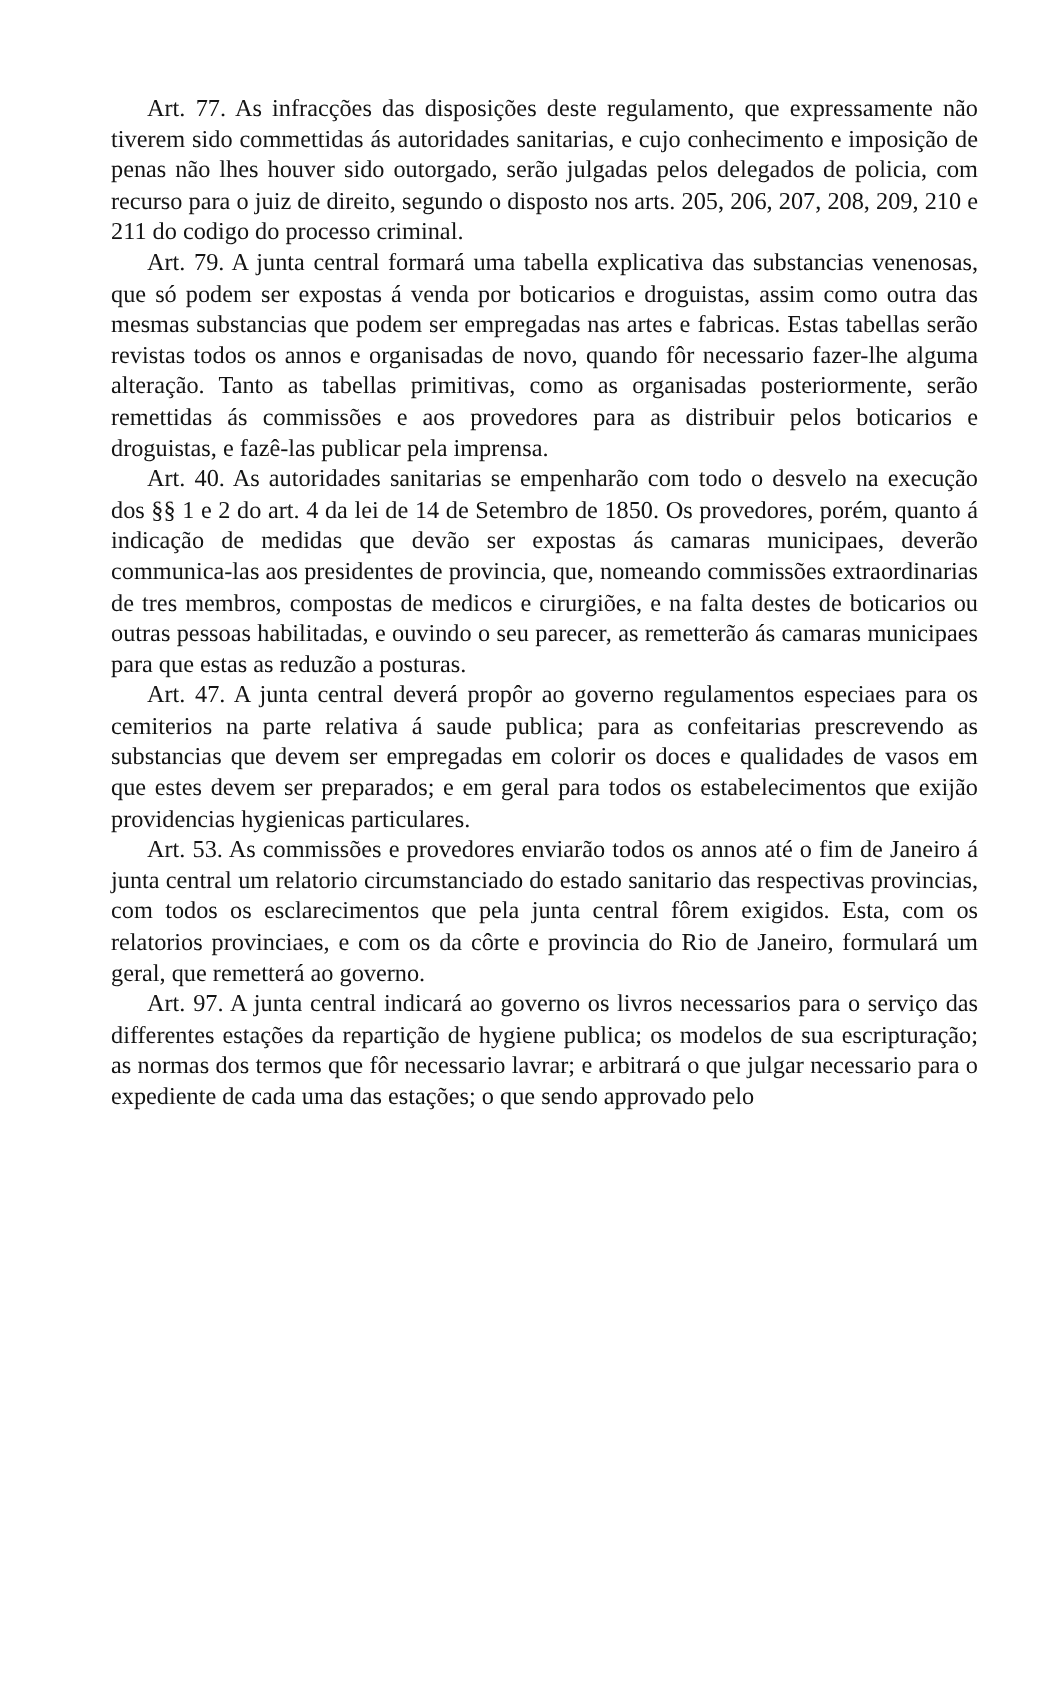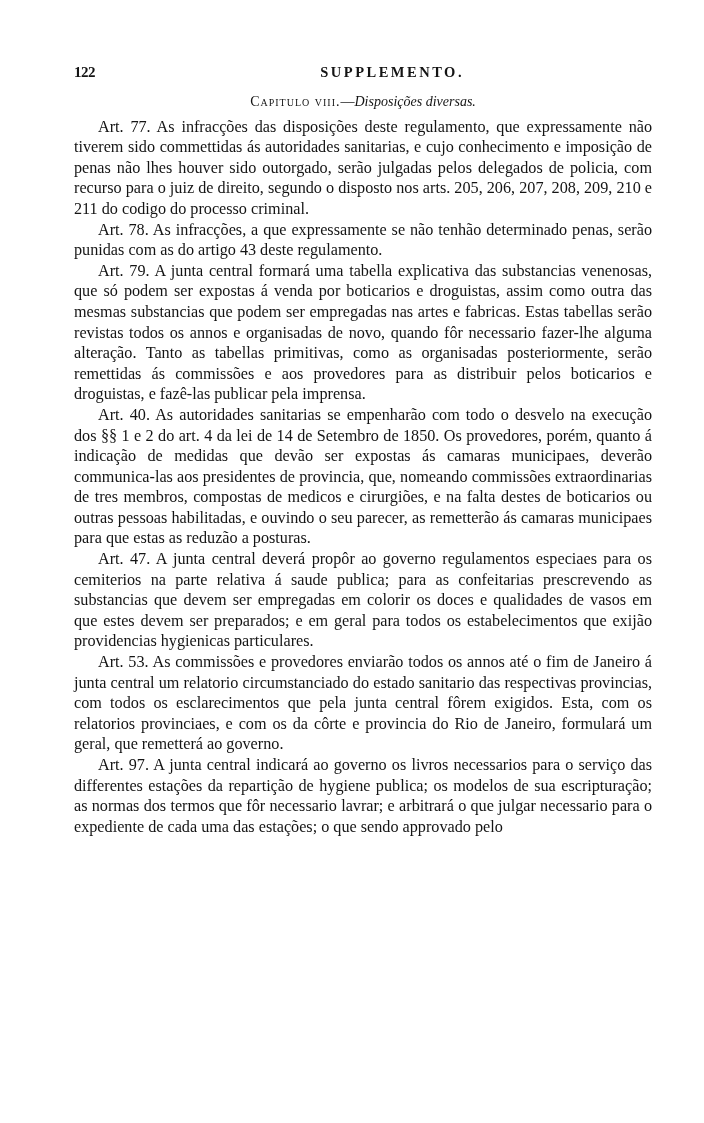--- a/index.html
+++ b/index.html
@@ -24,37 +24,26 @@
   .chapter-heading {
     text-align: center; margin: 6px 0 4px 0; font-size: 14px;
   }
   .chapter-heading .cap { font-variant: small-caps; letter-spacing: 1px; }
   .chapter-heading .title { font-style: italic; }
 </style>
 </head>
 <body>
 
 <div class="page">
-  <div class="running-head">
-    <span class="page-number">122</span>
-    <span class="running-title">SUPPLEMENTO.</span>
-  </div>
 
 
-  <div class="chapter-heading">
-    <span class="cap">Capitulo viii.</span><span>—</span><span class="title">Disposições diversas.</span>
-  </div>
 
   <p class="para article">
     <span class="art-label">Art. 77.</span>
     <span>As infracções das disposições deste regulamento, que expressamente não tiverem sido commettidas ás autoridades sanitarias, e cujo conhecimento e imposição de penas não lhes houver sido outorgado, serão julgadas pelos delegados de policia, com recurso para o juiz de direito, segundo o disposto nos arts. 205, 206, 207, 208, 209, 210 e 211 do codigo do processo criminal.</span>
-  </p>
-  <p class="para article">
-    <span class="art-label">Art. 78.</span>
-    <span>As infracções, a que expressamente se não tenhão determinado penas, serão punidas com as do artigo 43 deste regulamento.</span>
   </p>
   <p class="para article">
     <span class="art-label">Art. 79.</span>
     <span>A junta central formará uma tabella explicativa das substancias venenosas, que só podem ser expostas á venda por boticarios e droguistas, assim como outra das mesmas substancias que podem ser empregadas nas artes e fabricas. Estas tabellas serão revistas todos os annos e organisadas de novo, quando fôr necessario fazer-lhe alguma alteração. Tanto as tabellas primitivas, como as organisadas posteriormente, serão remettidas ás commissões e aos provedores para as distribuir pelos boticarios e droguistas, e fazê-las publicar pela imprensa.</span>
   </p>
   <p class="para article">
     <span class="art-label">Art. 40.</span>
     <span>As autoridades sanitarias se empenharão com todo o desvelo na execução dos §§ 1 e 2 do art. 4 da lei de 14 de Setembro de 1850. Os provedores, porém, quanto á indicação de medidas que devão ser expostas ás camaras municipaes, deverão communica-las aos presidentes de provincia, que, nomeando commissões extraordinarias de tres membros, compostas de medicos e cirurgiões, e na falta destes de boticarios ou outras pessoas habilitadas, e ouvindo o seu parecer, as remetterão ás camaras municipaes para que estas as reduzão a posturas.</span>
   </p>
   <p class="para article">

